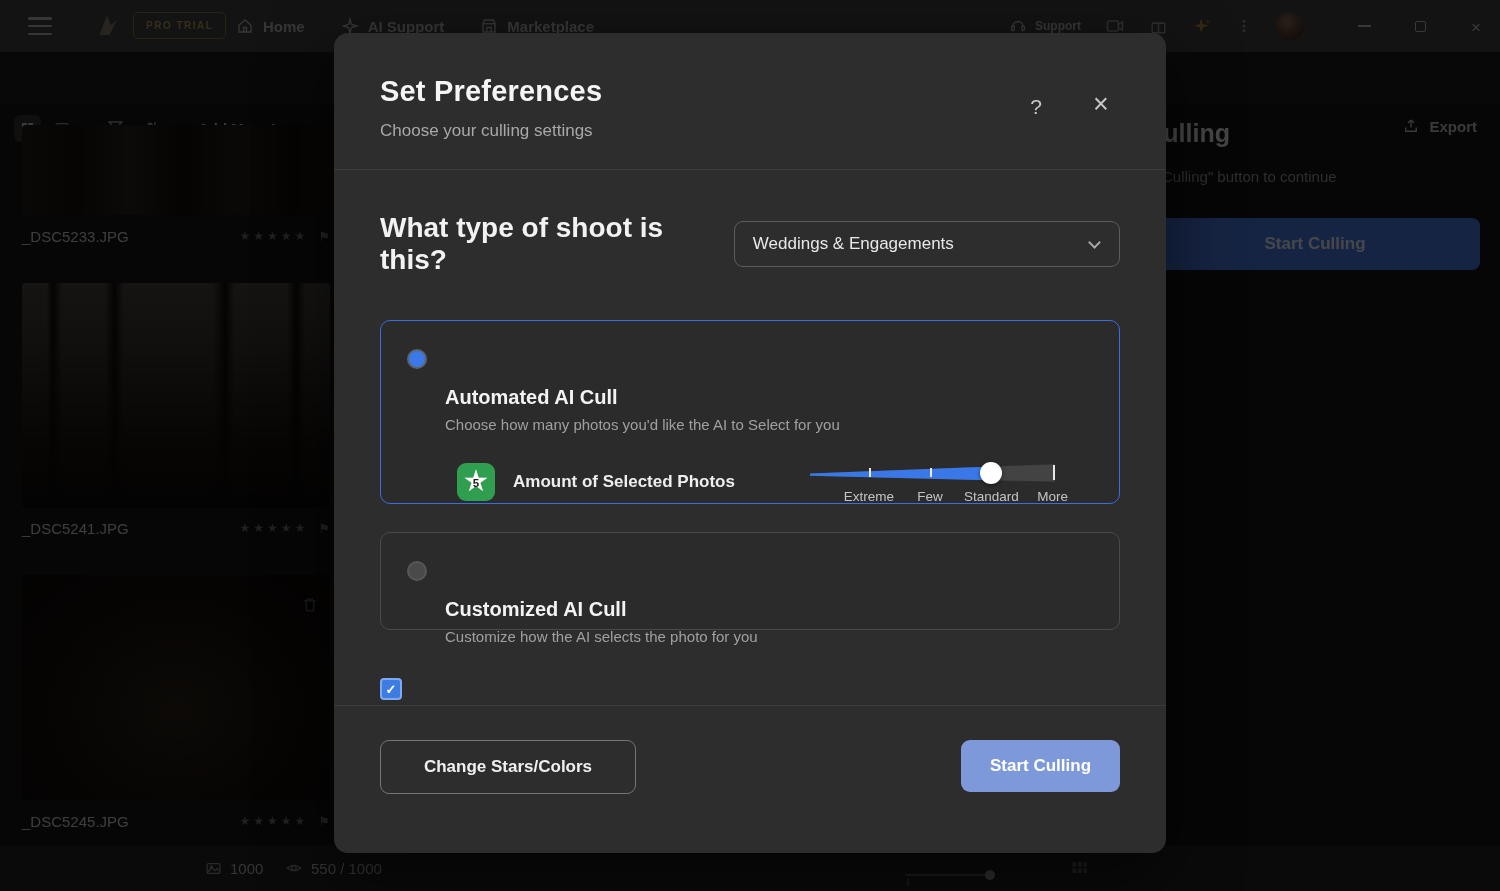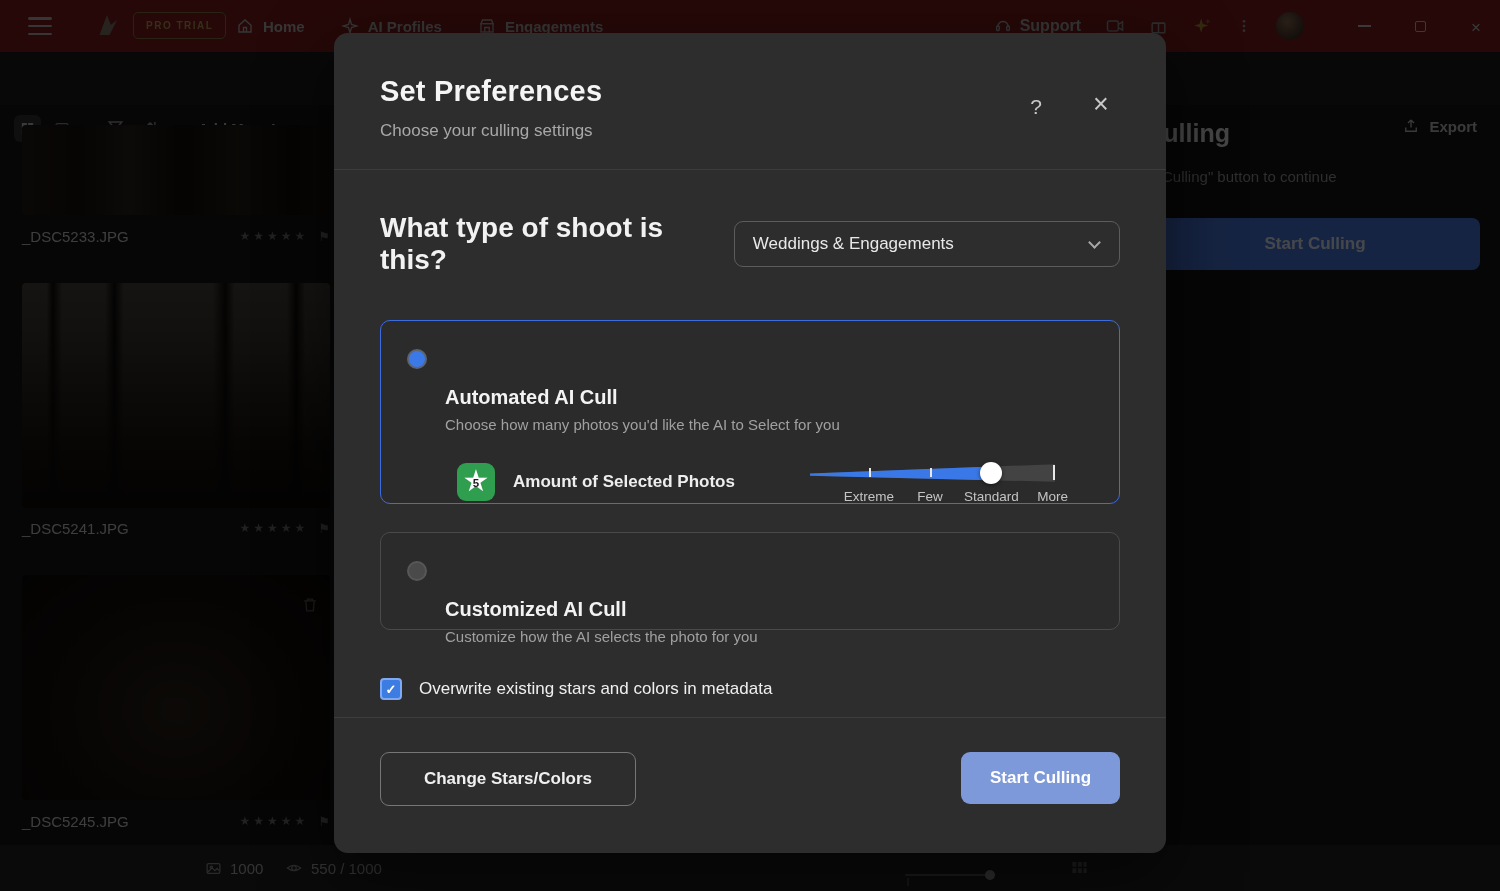--- a/index.html
+++ b/index.html
@@ -1,29 +1,29 @@
 <!DOCTYPE html>
 <html><head>
 <meta charset="utf-8">
 <style>
   * { margin:0; padding:0; box-sizing:border-box; }
   html,body { width:1500px; height:891px; overflow:hidden; background:#000; }
   body { font-family:"Liberation Sans", sans-serif; position:relative; }
   .stage { position:absolute; inset:0; width:1500px; height:891px; background:#141414; overflow:hidden; }
 
   
-  .titlebar { position:absolute; top:0; left:0; width:100%; height:52px; background:#7f1d1d; }
+  .titlebar { position:absolute; top:0; left:0; width:100%; height:52px; background:#404040; }
   .hamburger { position:absolute; left:28px; top:17px; width:24px; height:18px; display:flex; flex-direction:column; justify-content:space-between; cursor:pointer; }
   .hamburger span { display:block; height:2.5px; background:#b5b5b5; border-radius:2px; }
   .logo { position:absolute; left:92px; top:10px; }
   .protrial { position:absolute; left:133px; top:12px; border:1px solid #8a7540; border-radius:5px; color:#b59a50; font-size:10px; font-weight:700; letter-spacing:1.5px; padding:7px 12px; }
   .nav { position:absolute; left:236px; top:0; height:52px; display:flex; align-items:center; gap:36px; }
   .nav-item { display:flex; align-items:center; gap:9px; color:#b4b4b4; font-size:15px; font-weight:600; cursor:pointer; }
   .tb-right { position:absolute; right:16px; top:0; height:52px; display:flex; align-items:center; gap:24px; }
-  .support { display:flex; align-items:center; gap:8px; color:#b4b4b4; font-size:16px; font-weight:600; cursor:pointer; }
+  .support { display:flex; align-items:center; gap:8px; color:#b4b4b4; font-size:12px; font-weight:600; cursor:pointer; }
   .avatar { width:28px; height:28px; border-radius:50%; background:radial-gradient(circle at 40% 35%, #8a6b52 0%, #5d4434 45%, #2e211a 100%); }
   .winctl { display:flex; align-items:center; gap:40px; margin-left:28px; color:#c0c0c0; }
   .winbtn { width:16px; height:16px; display:grid; place-items:center; font-size:17px; cursor:pointer; }
   .win-min { width:13px; border-top:2px solid #c0c0c0; height:0; }
   .win-max { width:11px; height:11px; border:1.6px solid #c0c0c0; border-radius:2px; }
 
   .toolbar { position:absolute; top:52px; left:0; width:100%; height:53px; background:#1b1b1b; }
   .viewbtn { position:absolute; top:63px; width:27px; height:27px; border-radius:6px; display:grid; place-items:center; cursor:pointer; }
   .viewbtn.active { background:#343434; }
   .tool-icon { position:absolute; top:66px; cursor:pointer; }
@@ -94,21 +94,21 @@
   .tick.t-extreme { left:24%; } .tick.t-few { left:49%; }
   .tick.t-more { left:99%; top:8px; height:15px; }
   .handle { position:absolute; left:74%; top:5px; width:22px; height:22px; margin-left:-11px; border-radius:50%; background:#ffffff; box-shadow:0 1px 4px rgba(0,0,0,.5); cursor:pointer; }
   .tick-labels { position:absolute; left:0; top:32px; width:100%; }
   .tick-labels span { position:absolute; transform:translateX(-50%); font-size:13.5px; color:#c4c4c4; white-space:nowrap; }
 
   .check-row { margin-top:48px; display:flex; align-items:center; gap:17px; }
   .checkbox { width:22px; height:22px; border-radius:4px; background:#3d7de2; border:2px solid #7fa9f2; display:grid; place-items:center; color:#fff; font-size:13px; font-weight:700; cursor:pointer; }
   .check-label { font-size:17px; color:#efefef; font-weight:500; }
 
-  .m-footer { position:absolute; left:0; bottom:0; width:100%; border-top:1px solid #3d3d3d; padding:34px 46px 0 46px; height:136px; display:flex; align-items:flex-start; justify-content:space-between; }
+  .m-footer { position:absolute; left:0; bottom:12px; width:100%; border-top:1px solid #3d3d3d; padding:34px 46px 0 46px; height:136px; display:flex; align-items:flex-start; justify-content:space-between; }
   .btn-secondary { width:256px; height:54px; border:1px solid #767676; border-radius:9px; background:transparent; color:#f0f0f0; font-size:17px; font-weight:700; display:grid; place-items:center; cursor:pointer; }
   .btn-primary { width:159px; height:52px; border-radius:9px; background:#7e99d9; color:#ffffff; font-size:17px; font-weight:700; display:grid; place-items:center; cursor:pointer; }
 
   svg { display:block; }
 </style>
 </head>
 <body>
 
 <div class="stage">
 
@@ -129,29 +129,29 @@
         <svg width="18" height="18" viewBox="0 0 24 24" fill="none" stroke="#b4b4b4" stroke-width="1.8">
             <path d="M4 11 L12 4 L20 11 V20 H4 Z"></path>
             <path d="M10 20 V14 H14 V20"></path>
           </svg>
         <span>Home</span>
       </div>
       <div class="nav-item">
         <svg width="18" height="18" viewBox="0 0 24 24" fill="none" stroke="#b4b4b4" stroke-width="1.8">
             <path d="M12 3 L14 10 L21 12 L14 14 L12 21 L10 14 L3 12 L10 10 Z"></path>
           </svg>
-        <span>AI Profiles</span>
+        <span>AI Support</span>
       </div>
       <div class="nav-item">
         <svg width="18" height="18" viewBox="0 0 24 24" fill="none" stroke="#b4b4b4" stroke-width="1.8">
             <path d="M4 9 L6 4 H18 L20 9"></path>
             <rect x="4" y="9" width="16" height="11"></rect>
             <path d="M9 20 V14 H15 V20"></path>
           </svg>
-        <span>Engagements</span>
+        <span>Marketplace</span>
       </div>
     </div>
     <div class="tb-right">
       <div class="support">
         <svg width="18" height="18" viewBox="0 0 24 24" fill="none" stroke="#b4b4b4" stroke-width="1.8">
             <path d="M5 13 a7 7 0 0 1 14 0"></path>
             <rect x="3.5" y="12" width="3.5" height="6" rx="1.5"></rect>
             <rect x="17" y="12" width="3.5" height="6" rx="1.5"></rect>
           </svg>
         <span>Support</span>
@@ -357,21 +357,20 @@
         <span class="radio off"></span>
         <div>
           <div class="opt-title">Customized AI Cull</div>
           <div class="opt-desc">Customize how the AI selects the photo for you</div>
         </div>
       </div>
     </div>
 
     <div class="check-row">
       <span class="checkbox">✓</span>
-      <span class="check-label">Overwrite existing stars and colors in metadata</span>
     </div>
   </div>
 
   <div class="m-footer">
     <div class="btn-secondary">Change Stars/Colors</div>
     <div class="btn-primary">Start Culling</div>
   </div>
 </div>
 
 </body></html>

